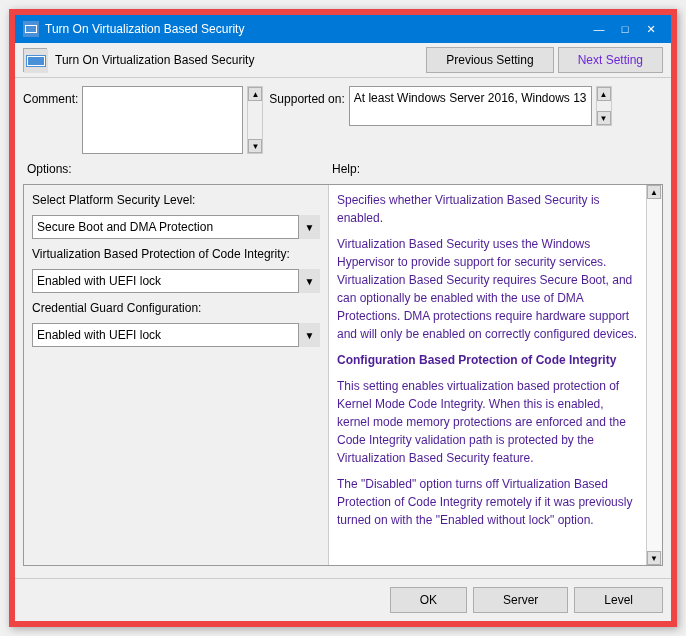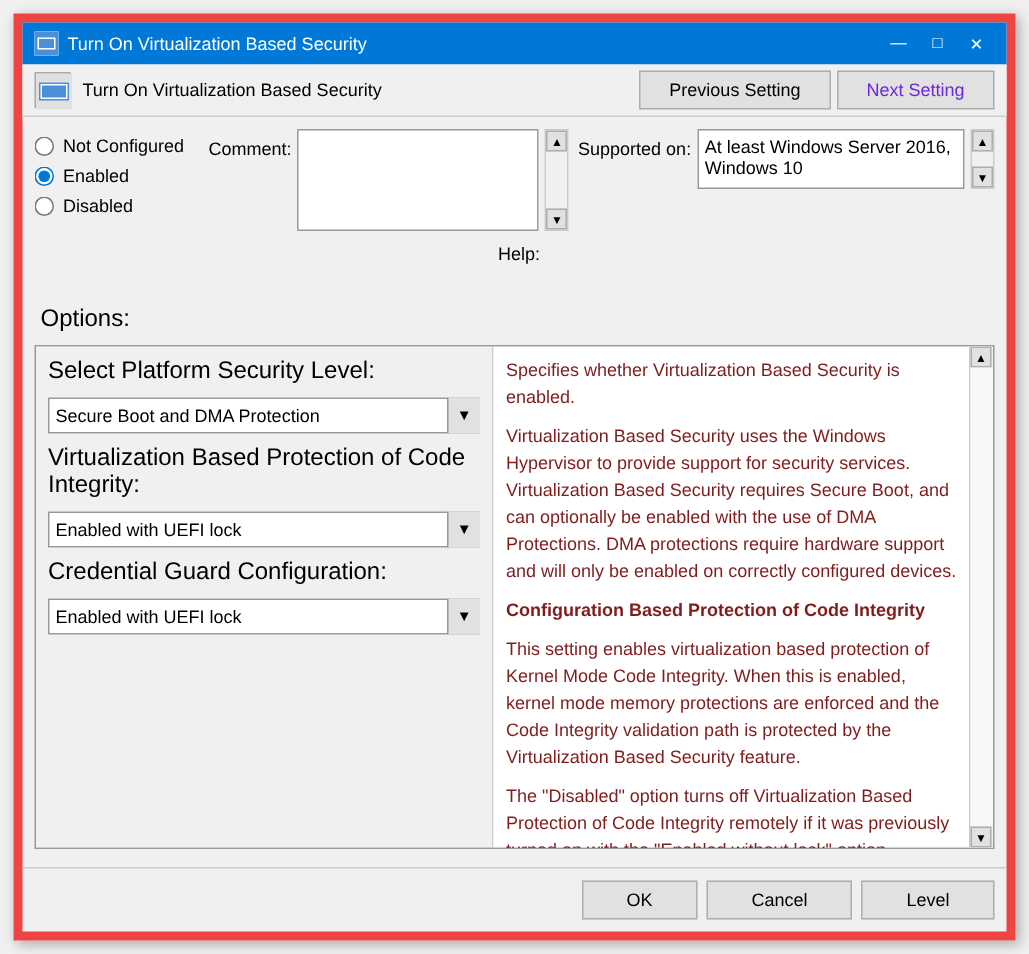--- a/index.html
+++ b/index.html
@@ -160,42 +160,41 @@
       gap: 0;
       overflow: hidden;
       border: 1px solid #999;
     }
     .panel-headers {
       display: flex;
       gap: 0;
     }
     .panel-header-left {
       width: 305px;
-      font-size: 16px;
+      font-size: 12px;
       padding: 2px 4px;
-      margin-top: 42px;
     }
     .panel-header-right {
       flex: 1;
       font-size: 12px;
       padding: 2px 4px;
     }
 
     .options-panel {
       width: 305px;
       border-right: 1px solid #ccc;
       padding: 8px;
       display: flex;
       flex-direction: column;
       gap: 8px;
       background: #f0f0f0;
       flex-shrink: 0;
     }
     .options-group-label {
-      font-size: 16px;
+      font-size: 12px;
       color: #000;
     }
     .select-wrap {
       position: relative;
     }
     .select-wrap select {
       width: 100%;
       height: 24px;
       border: 1px solid #999;
       background: white;
@@ -226,21 +225,21 @@
       flex-direction: column;
       background: white;
       overflow: hidden;
     }
     .help-text-area {
       flex: 1;
       padding: 6px 8px;
       font-size: 12px;
       line-height: 1.5;
       overflow-y: auto;
-      color: #7f1d1d;
+      color: #4c1d95;
     }
 
     .bottom-bar {
       display: flex;
       justify-content: flex-end;
       padding: 8px;
       gap: 6px;
       flex-shrink: 0;
       border-top: 1px solid #ccc;
       margin-top: 4px;
@@ -321,53 +320,39 @@
     <span class="toolbar-title">Turn On Virtualization Based Security</span>
     <div class="toolbar-buttons">
       <button class="toolbar-button">Previous Setting</button>
       <button class="toolbar-button" disabled="">Next Setting</button>
     </div>
   </div>
 
   <div class="content">
 
     <div class="full-layout">
-      <div class="left-radios">
-        <div class="radio-row">
-          <input type="radio" class="radio-input" name="config" style="">
-          <span>Not Configured</span>
-        </div>
-        <div class="radio-row">
-          <input type="radio" class="radio-input" name="config" checked="" style="">
-          <span>Enabled</span>
-        </div>
-        <div class="radio-row">
-          <input type="radio" class="radio-input" name="config" style="">
-          <span>Disabled</span>
-        </div>
-      </div>
 
       <div class="right-fields">
 
         <div class="field-row">
           <span class="field-label-inline">Comment:</span>
           <div style="flex:1; display:flex; gap:4px;">
             <textarea class="comment-box" style="flex: 1 1 0%; height: 68px;"></textarea>
             <div class="scrollbar-stub">
               <div class="scrollbar-arrow">▲</div>
               <div class="scrollbar-track"></div>
               <div class="scrollbar-arrow">▼</div>
             </div>
           </div>
         </div>
 
         <div class="field-row">
           <span class="field-label-inline">Supported on:</span>
           <div style="flex:1; display:flex; gap:4px;">
-            <div class="supported-box">At least Windows Server 2016, Windows 10</div>
+            <div class="supported-box">At least Windows Server 2016, Windows 13</div>
             <div class="scrollbar-stub">
               <div class="scrollbar-arrow">▲</div>
               <div class="scrollbar-track"></div>
               <div class="scrollbar-arrow">▼</div>
             </div>
           </div>
         </div>
       </div>
     </div>
 
@@ -424,16 +409,16 @@
           <div class="scrollbar-track"></div>
           <div class="scrollbar-arrow">▼</div>
         </div>
       </div>
     </div>
 
   </div>
 
   <div class="bottom-bar">
     <button class="bottom-btn ok">OK</button>
-    <button class="bottom-btn">Cancel</button>
+    <button class="bottom-btn">Server</button>
     <button class="bottom-btn">Level</button>
   </div>
 </div>
 
 </body></html>

